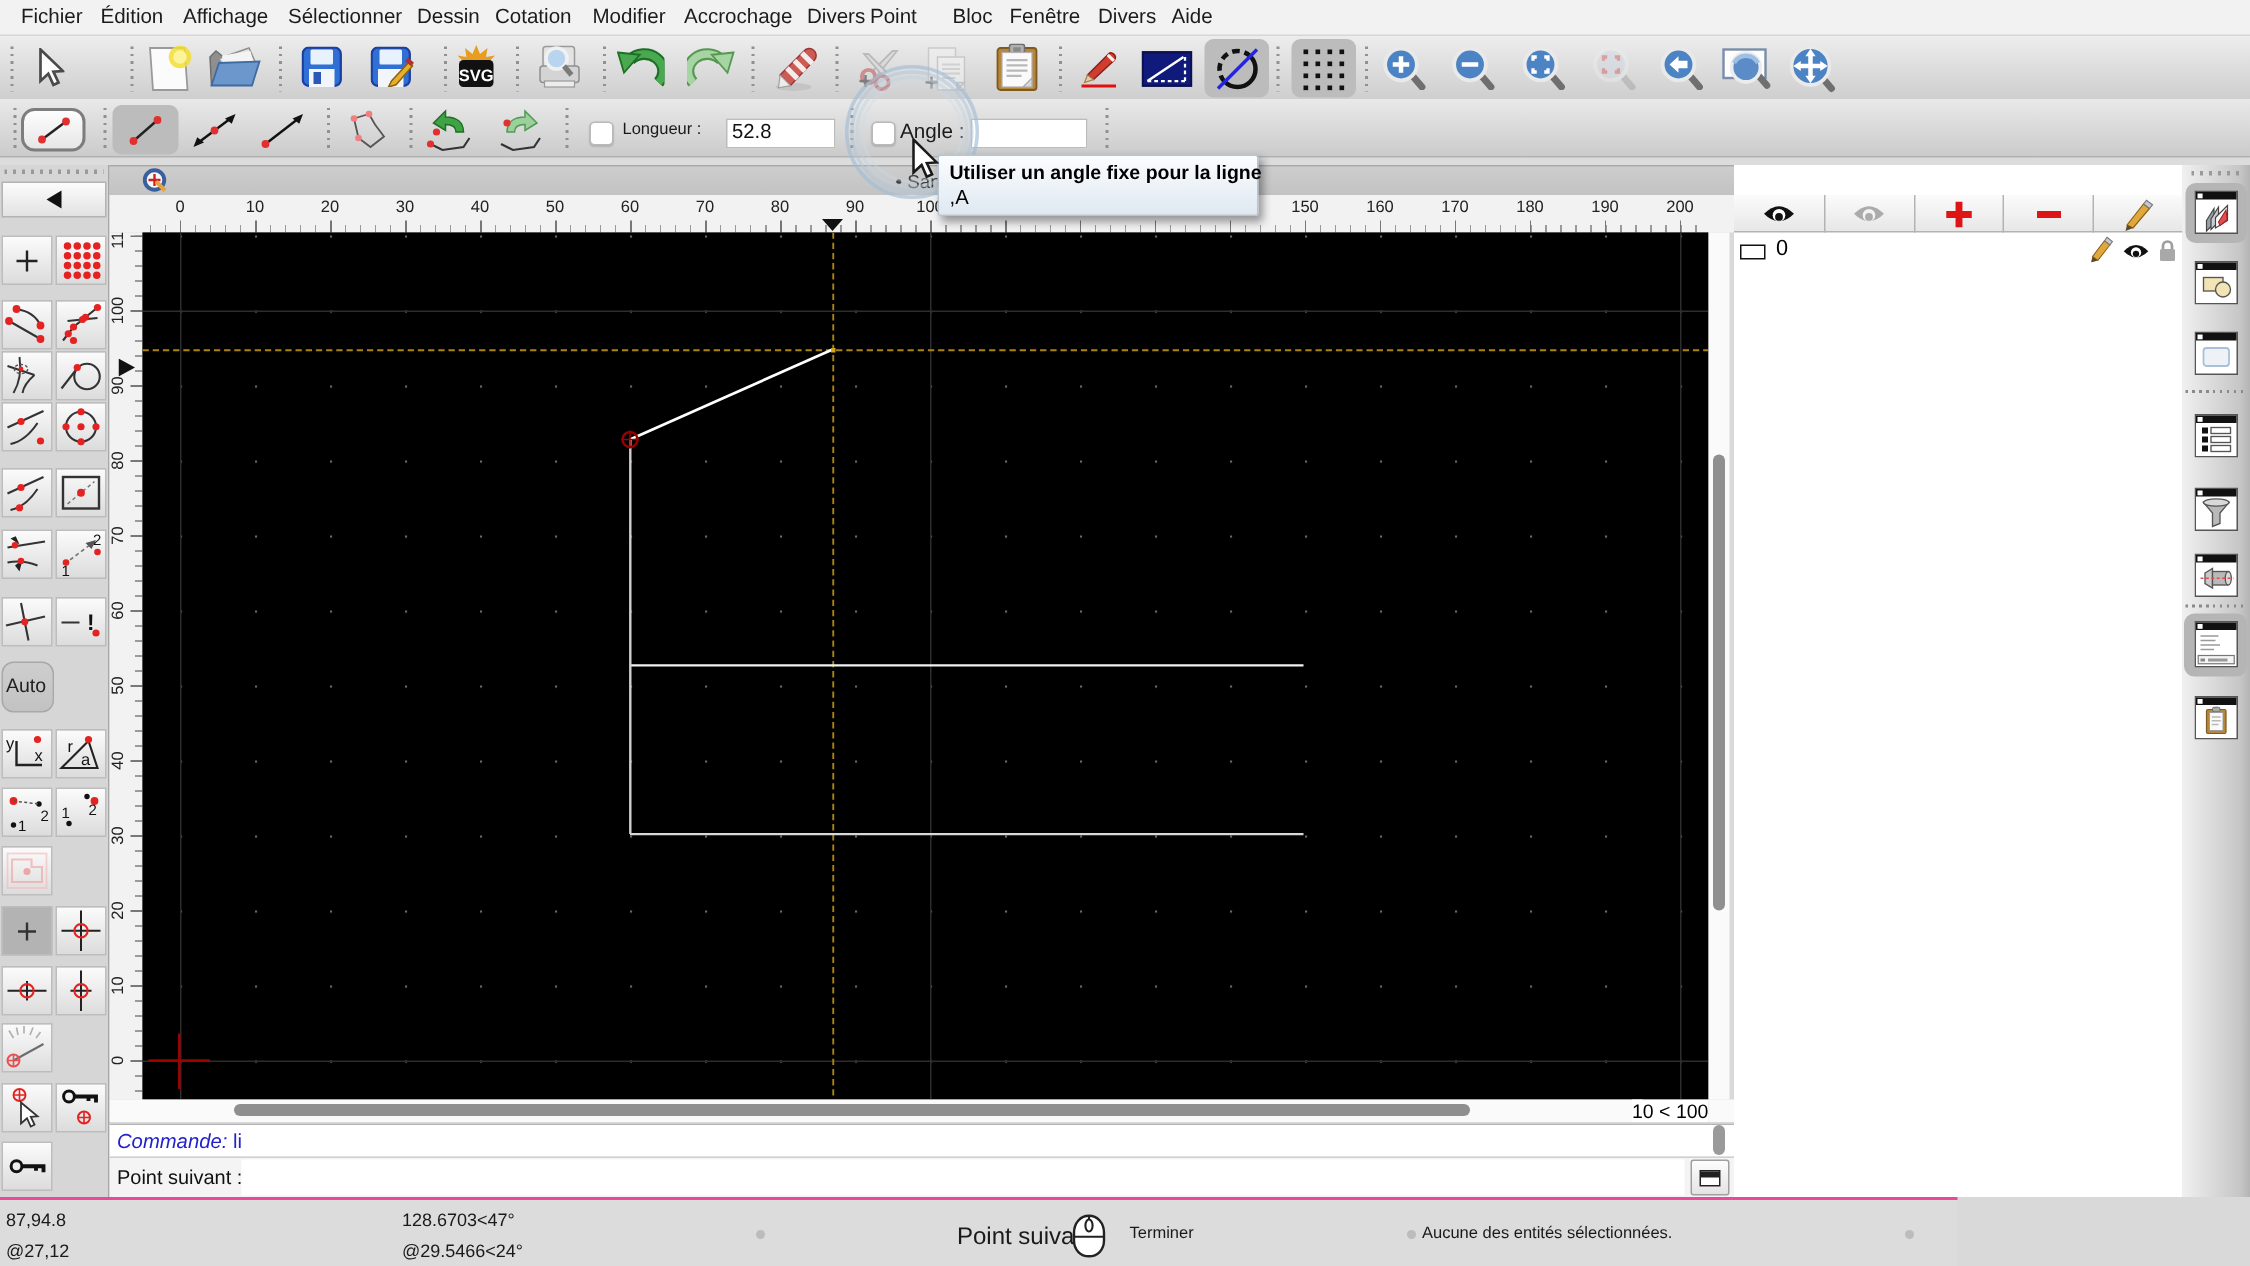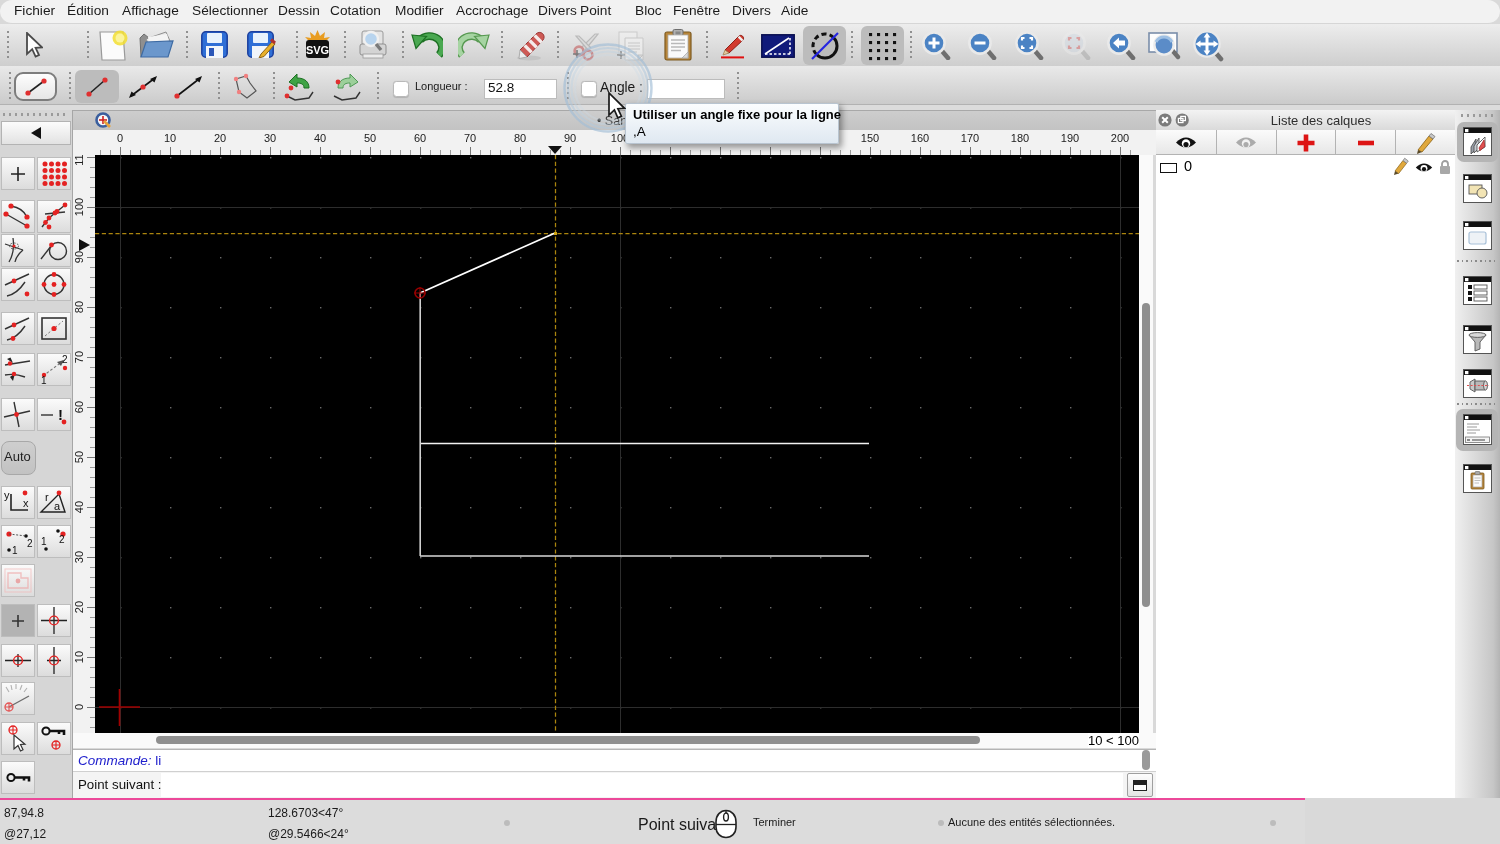--- a/index.html
+++ b/index.html
@@ -1,20 +1,20 @@
 <!DOCTYPE html>
 <html><head>
 <meta charset="utf-8">
 <style>
   html,body{margin:0;padding:0;}
   body{width:1500px;height:844px;position:relative;overflow:hidden;
        font-family:"Liberation Sans",sans-serif;background:#d9d9d9;}
   .abs{position:absolute;}
   
-  #menubar{left:0;top:0;width:1500px;height:23px;background:#f2f2f2;border-bottom:1px solid #d6d6d6;border-radius:12px;}
+  #menubar{left:0;top:0;width:1500px;height:23px;background:#f2f2f2;border-bottom:1px solid #d6d6d6;}
   #menubar span{position:absolute;top:3px;font-size:13.7px;color:#1b1b1b;white-space:pre;}
   
   #tb1{left:0;top:24px;width:1500px;height:42px;background:linear-gradient(#ededed,#cecece);}
   #tb2{left:0;top:66px;width:1500px;height:38px;background:linear-gradient(#e9e9e9,#cbcbcb);border-bottom:1px solid #b2b2b2;}
   .vsep{position:absolute;width:2px;background-image:repeating-linear-gradient(to bottom,#909090 0 1.6px,rgba(0,0,0,0) 1.6px 5px);}
   .pressed{position:absolute;background:#bcbcbc;border-radius:6px;}
   .ticon{position:absolute;}
   
   #leftdock{left:0;top:110px;width:72px;height:688px;background:#d6d6d6;border-right:1px solid #a6a6a6;}
   .ltile{position:absolute;width:34px;height:33px;background:linear-gradient(#fbfbfb,#dcdcdc);border:1px solid #bdbdbd;box-sizing:border-box;}
@@ -677,30 +677,20 @@
   <div class="abs" style="left:88px;top:1px;width:962px;height:24px;background:#fff;"></div>
   <span class="abs" style="left:5px;top:5px;font-size:13.3px;color:#111;z-index:2;">Point suivant :</span>
   <div class="abs" style="left:1054px;top:1px;width:26px;height:24px;background:linear-gradient(#fdfdfd,#e4e4e4);border:1px solid #9f9f9f;border-radius:2px;box-sizing:border-box;">
     <div class="abs" style="left:5px;top:6px;width:14px;height:11px;border:1.4px solid #222;box-sizing:border-box;background:#fff;">
       <div class="abs" style="left:0;top:0;width:100%;height:4px;background:#222;"></div>
     </div>
   </div>
 </div>
 
 <div class="abs" id="rdock">
-  <div class="abs" id="rdtitle">
-    <svg class="abs" style="left:1px;top:2px" width="40" height="16">
-      <circle cx="8" cy="8" r="6.6" fill="#7b7b7b"></circle>
-      <path d="M5.2,5.2 L10.8,10.8 M10.8,5.2 L5.2,10.8" stroke="#fff" stroke-width="2"></path>
-      <circle cx="25.2" cy="8" r="6.6" fill="#7b7b7b"></circle>
-      <rect x="21.4" y="6.4" width="4.6" height="4.2" fill="none" stroke="#fff" stroke-width="1.2"></rect>
-      <rect x="23.8" y="4.4" width="4.6" height="4.2" fill="none" stroke="#fff" stroke-width="1.2"></rect>
-    </svg>
-    <span class="abs" style="left:165px;top:3px;transform:translateX(-50%);font-size:13px;color:#2e2e2e;white-space:nowrap;">Liste des calques</span>
-  </div>
   <div class="abs" style="left:0;top:20px;width:299px;height:25px;background:linear-gradient(#fbfbfb,#e7e7e7);border-bottom:1px solid #b3b3b3;box-sizing:border-box;">
     <div class="abs" style="left:59.8px;top:0;width:1px;height:25px;background:#b3b3b3"></div>
     <div class="abs" style="left:119.6px;top:0;width:1px;height:25px;background:#b3b3b3"></div>
     <div class="abs" style="left:179.4px;top:0;width:1px;height:25px;background:#b3b3b3"></div>
     <div class="abs" style="left:239.2px;top:0;width:1px;height:25px;background:#b3b3b3"></div>
 
     <svg class="abs" style="left:19px;top:6px" width="22" height="13" viewBox="0 0 22 13">
       <path d="M1,6.5 Q11,-3.5 21,6.5 Q11,16.5 1,6.5 Z" fill="#111"></path>
       <circle cx="11" cy="7.5" r="4.2" fill="#fff"></circle>
       <circle cx="11" cy="8.6" r="2.6" fill="#111"></circle>

